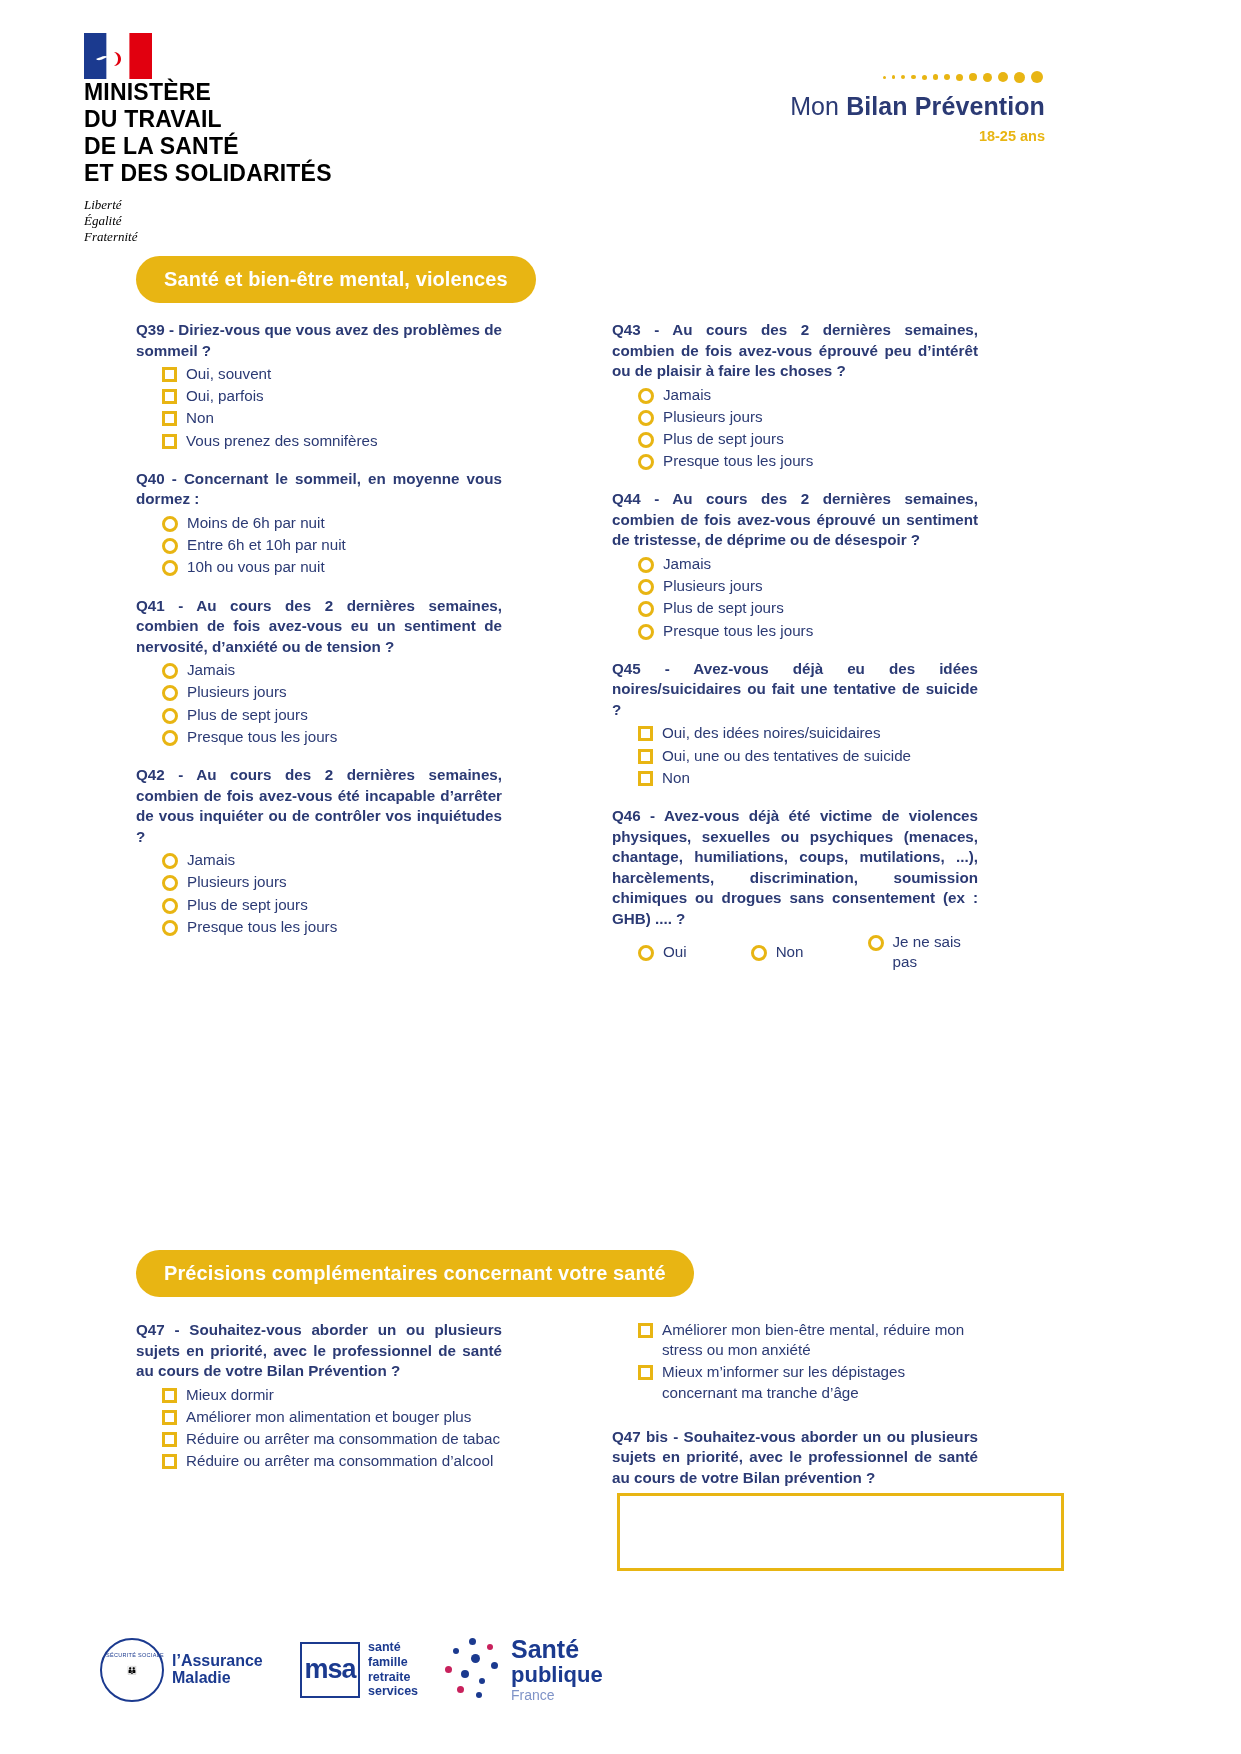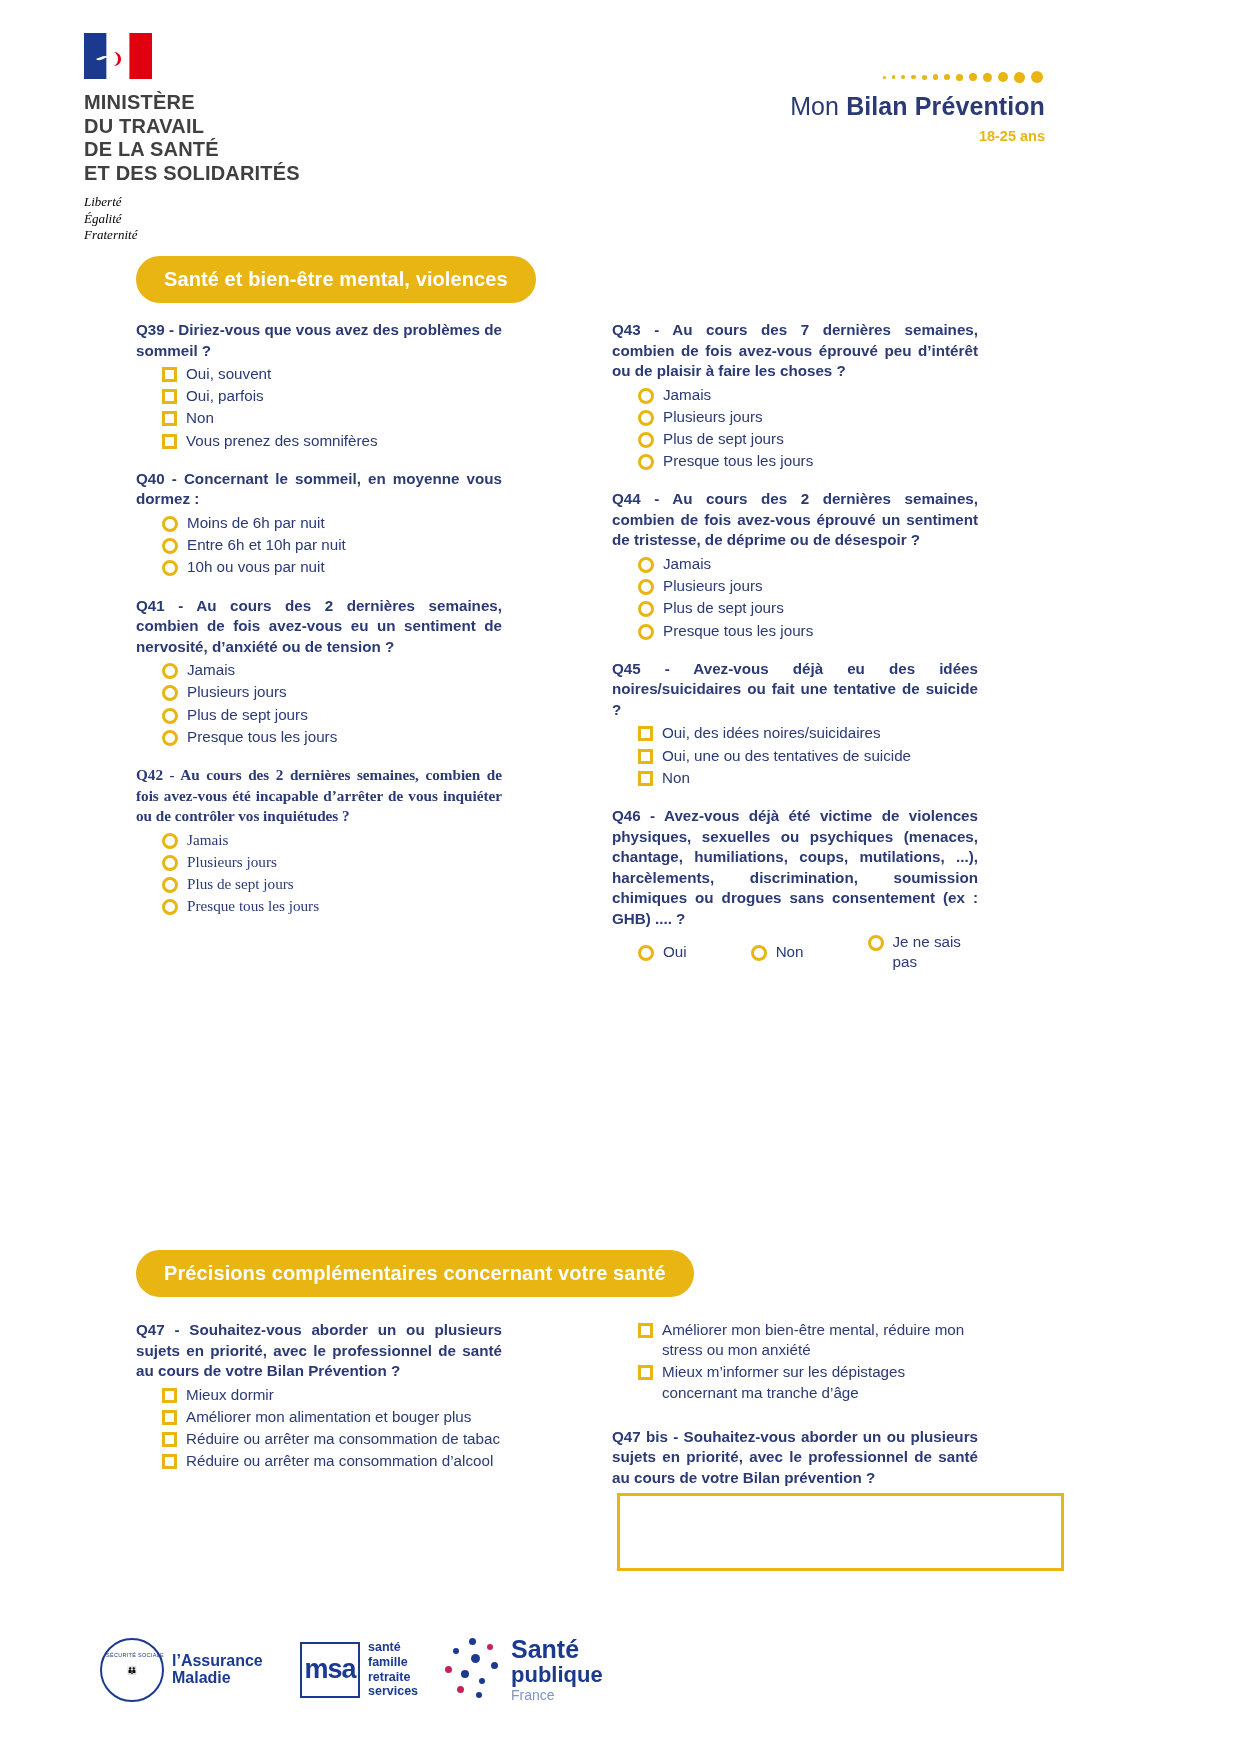--- a/index.html
+++ b/index.html
@@ -8,23 +8,22 @@
     font-family:"Liberation Sans", sans-serif;
     color:#2b3a74;
   }
   .page{position:absolute;inset:0;}
 
   
   .header{position:absolute;left:0;top:0;width:1241px;height:250px;}
   .marianne{position:absolute;left:84px;top:33px;width:250px;}
   .flag{width:68px;height:46px;display:block;}
   .ministry{
-    margin-top:12px;
-    font-weight:bold;font-size:20px;line-height:1.18;
-    letter-spacing:.2px;color:#404040;
+    font-weight:bold;font-size:23px;line-height:1.18;
+    letter-spacing:.2px;color:#000000;
     text-transform:uppercase;white-space:pre-line;
   }
   .devise{
     margin-top:9px;font-family:"Liberation Serif", serif;
     font-style:italic;font-size:13px;line-height:1.25;color:#000;
     white-space:pre-line;
   }
   .brand{position:absolute;right:196px;top:70px;text-align:right;width:420px;}
   .dotrow{display:flex;justify-content:flex-end;align-items:center;gap:6px;height:14px;margin-bottom:8px;padding-right:2px;}
   .dotrow i{display:block;border-radius:50%;background:#e8b513;}
@@ -210,21 +209,21 @@
             <span class="radio"></span>
             <span class="lbl">Plus de sept jours</span>
           </li>
         <li class="opt">
             <span class="radio"></span>
             <span class="lbl">Presque tous les jours</span>
           </li>
       </ul>
     </div>
 
-    <div class="q" style="margin-top:18px;font-family:Liberation Serif, serif;">
+    <div class="q" style="margin-top:18px;">
       <p class="qtext">Q42 - Au cours des 2 dernières semaines, combien de fois avez-vous été incapable d’arrêter de vous inquiéter ou de contrôler vos inquiétudes ?</p>
       <ul class="opts">
         <li class="opt">
             <span class="radio"></span>
             <span class="lbl">Jamais</span>
           </li>
         <li class="opt">
             <span class="radio"></span>
             <span class="lbl">Plusieurs jours</span>
           </li>
@@ -236,21 +235,21 @@
             <span class="radio"></span>
             <span class="lbl">Presque tous les jours</span>
           </li>
       </ul>
     </div>
   </div>
 
   <div class="col" id="col-right-1">
 
     <div class="q">
-      <p class="qtext">Q43 - Au cours des 7 dernières semaines, combien de fois avez-vous éprouvé peu d’intérêt ou de plaisir à faire les choses ?</p>
+      <p class="qtext">Q43 - Au cours des 2 dernières semaines, combien de fois avez-vous éprouvé peu d’intérêt ou de plaisir à faire les choses ?</p>
       <ul class="opts">
         <li class="opt">
             <span class="radio"></span>
             <span class="lbl">Jamais</span>
           </li>
         <li class="opt">
             <span class="radio"></span>
             <span class="lbl">Plusieurs jours</span>
           </li>
         <li class="opt">

